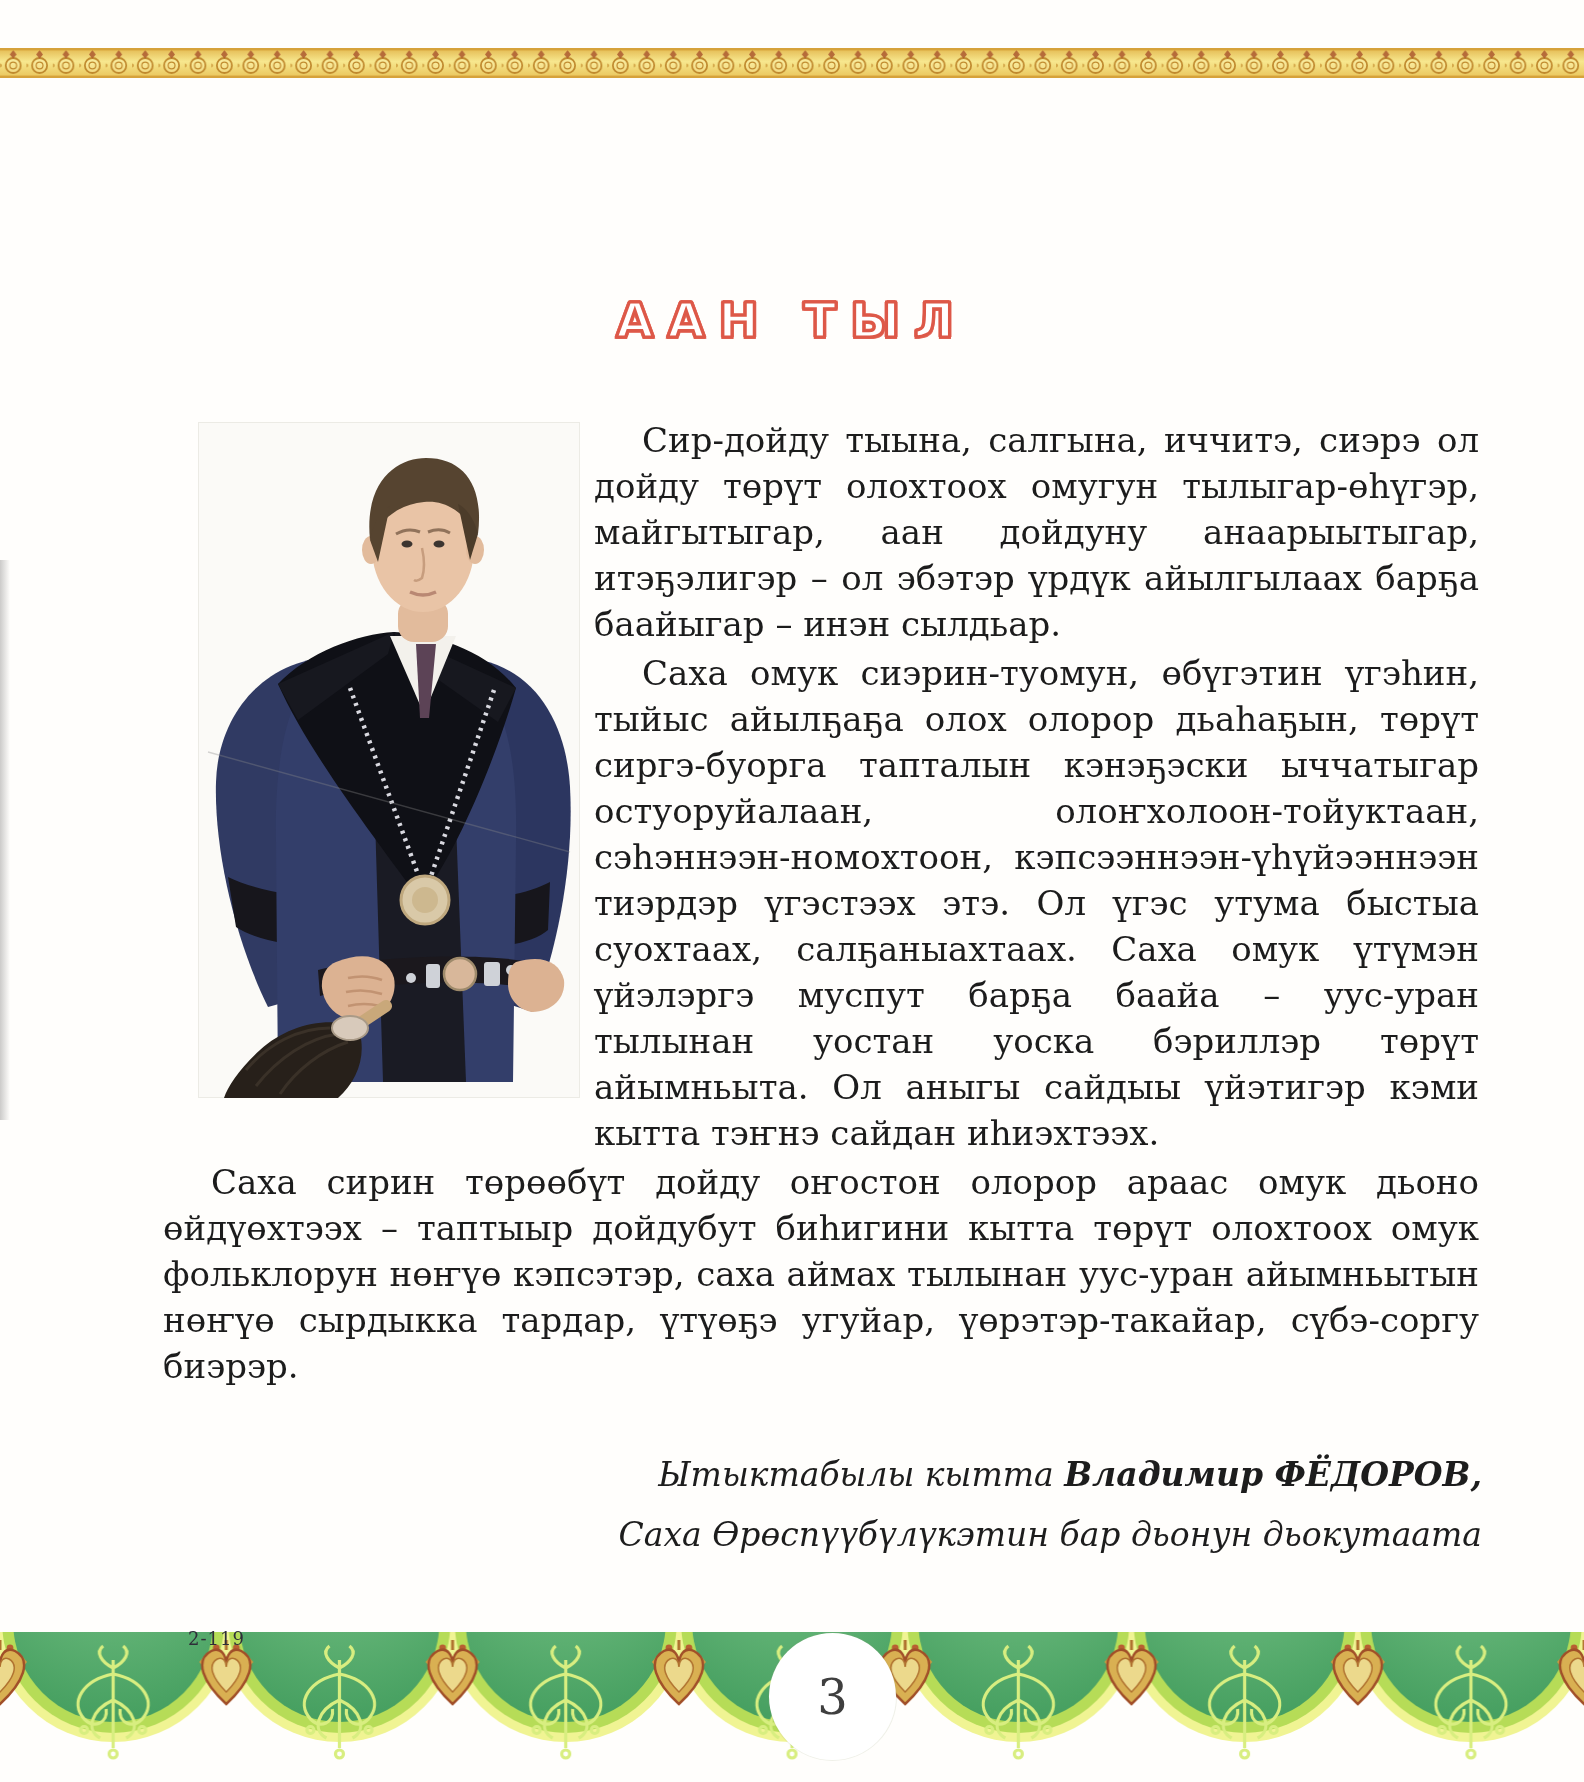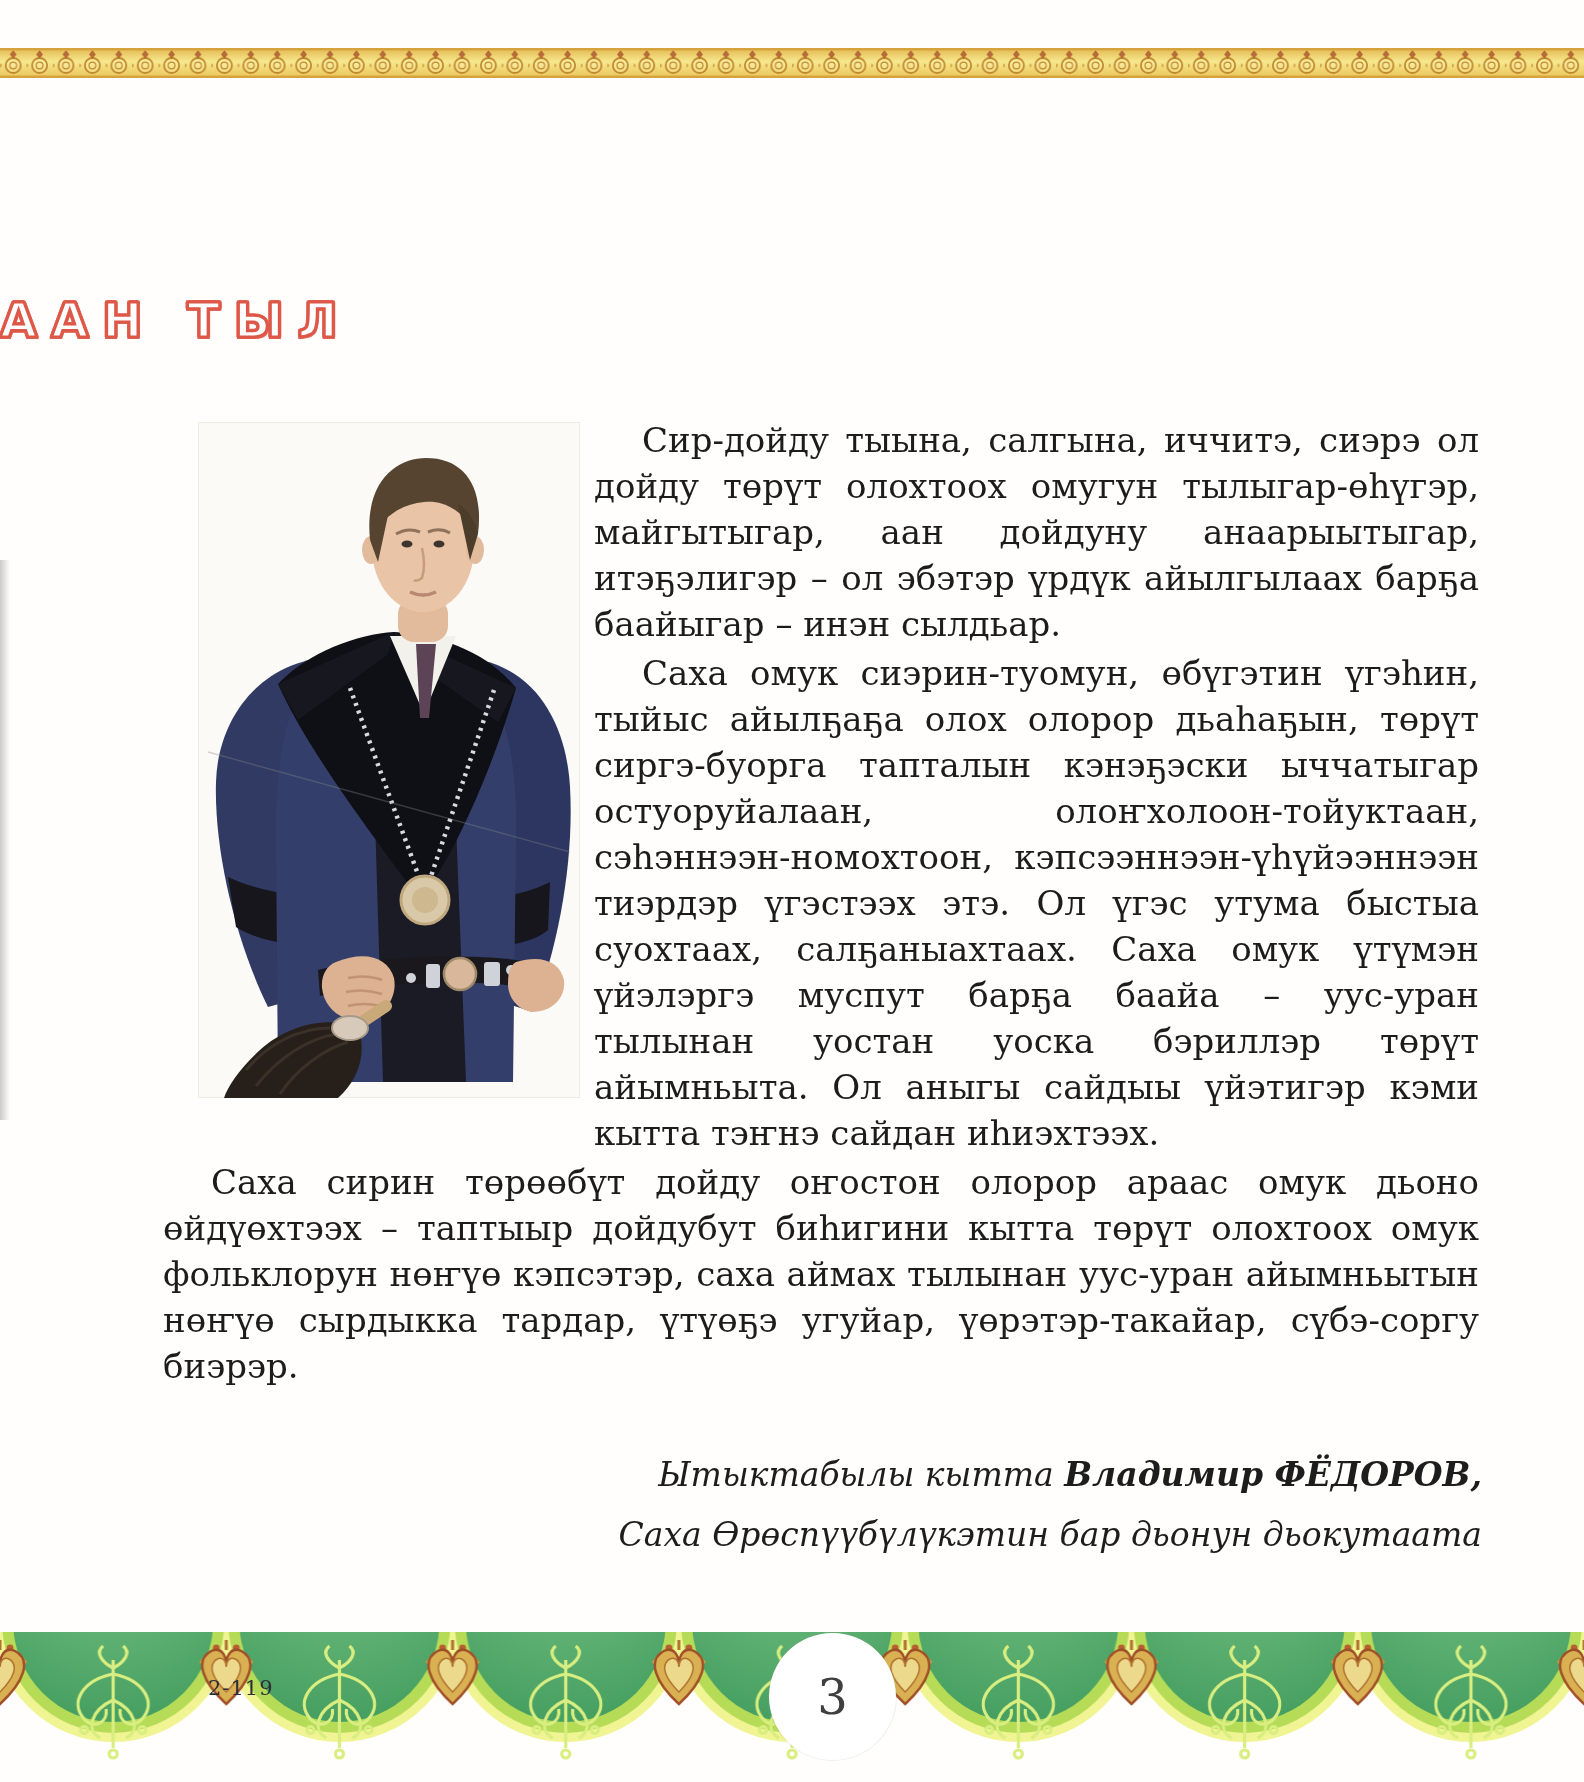--- a/index.html
+++ b/index.html
@@ -7,21 +7,21 @@
     position:relative;width:1584px;height:1782px;overflow:hidden;
     background:#fffefc;
     font-family:"DejaVu Serif", serif;
   }
 
   
   .top-band{position:absolute;top:48px;left:0;width:1584px;height:30px;}
 
   
   .title{
-    position:absolute;top:292px;left:0;width:100%;margin:0;text-align:left;
+    position:absolute;top:292px;left:0;width:100%;margin:0;text-align:center;
     font-family:"DejaVu Sans", sans-serif;font-weight:800;font-size:48px;
     letter-spacing:14px;color:#ffffff;
     -webkit-text-stroke:3px #dd5848;
     text-shadow:
       2px 0 0 #e4695a,-2px 0 0 #e4695a,0 2px 0 #e4695a,0 -2px 0 #e4695a,
       1.5px 1.5px 0 #e4695a,-1.5px 1.5px 0 #e4695a,1.5px -1.5px 0 #e4695a,-1.5px -1.5px 0 #e4695a;
   }
 
   
   .content{
@@ -35,22 +35,22 @@
   }
   .photo svg{display:block;}
 
   .signature{margin-top:56px;text-align:right;font-style:italic;
     font-size:33px;line-height:60px;color:#1d1d1d;}
   .signature .sig-name{font-weight:bold;}
 
   
   .footer{position:absolute;left:0;bottom:0;width:1584px;height:150px;}
   .print-code{
-    position:absolute;left:188px;top:1676px;
-    font-size:21px;color:#2e2e38;letter-spacing:1px;margin-left:20px;
+    position:absolute;left:188px;top:1628px;
+    font-size:18px;color:#2e2e38;letter-spacing:1px;
   }
   .page-circle{
     position:absolute;left:769px;top:1633px;width:127px;height:127px;
     border-radius:50%;background:#ffffff;
     box-shadow:0 0 0 1px rgba(150,160,120,.15);
     display:flex;align-items:center;justify-content:center;
   }
   .page-circle span{font-size:48px;color:#3f3f3f;}
 
   

